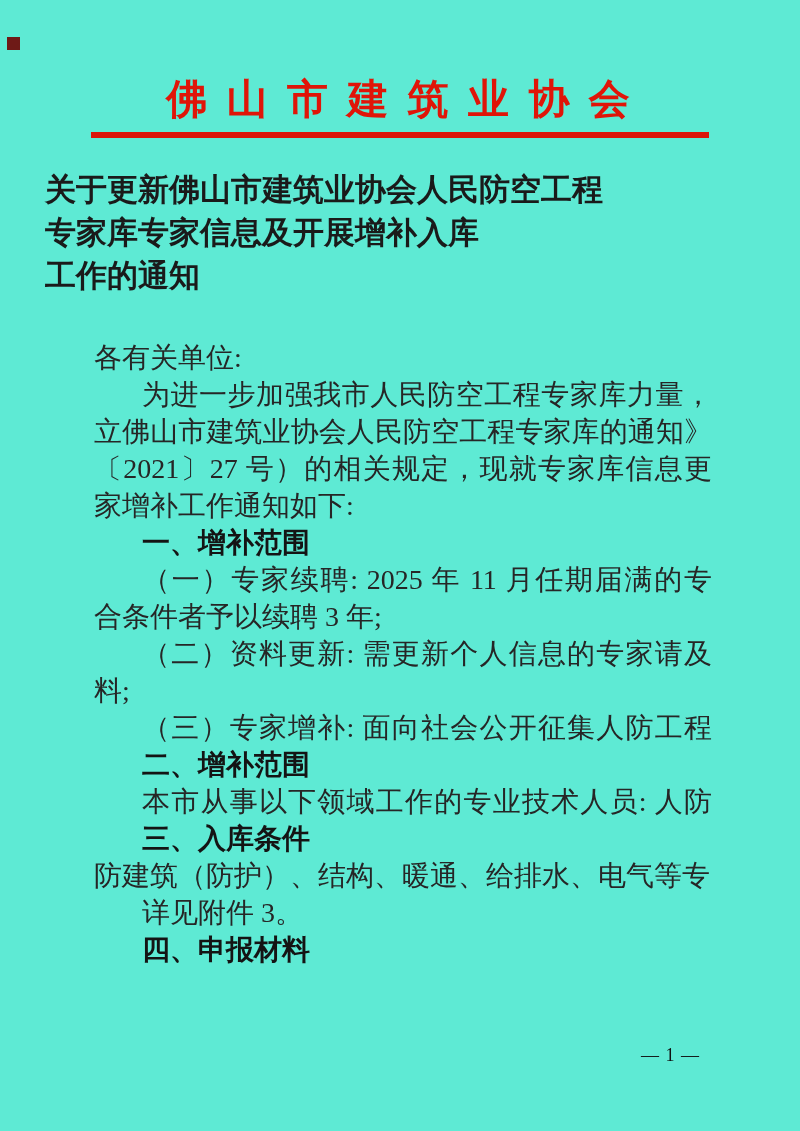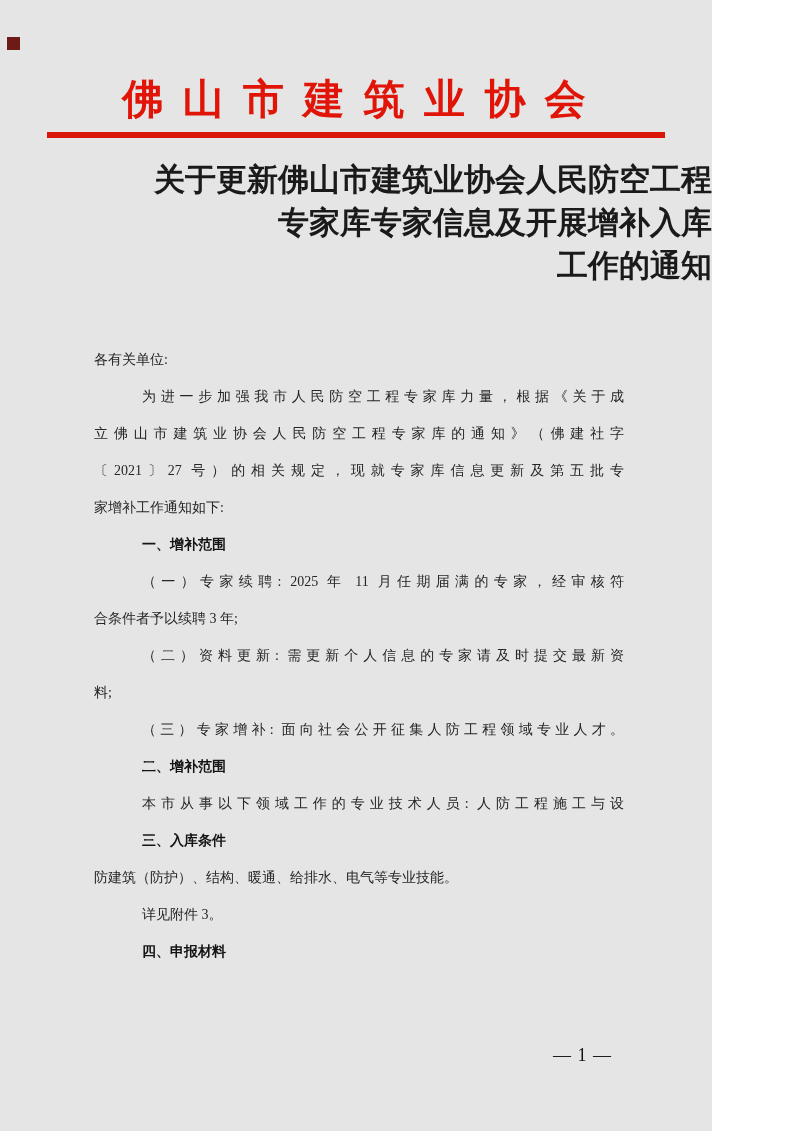--- a/index.html
+++ b/index.html
@@ -1,20 +1,20 @@
 <!DOCTYPE html>
 <html><head>
 <meta charset="utf-8">
 <style>
   html, body { margin: 0; padding: 0; background: #ffffff; }
   .page {
     position: relative;
-    width: 712px;
+    width: 800px;
     height: 1131px;
-    background: #e5e5e5;
+    background: #5eead4;
     overflow: hidden;
     font-family: "Liberation Serif", serif;
   }
   .corner-mark {
     position: absolute;
     left: 7px;
     top: 37px;
     width: 13px;
     height: 13px;
     background: #6e1a17;
@@ -30,33 +30,33 @@
     color: #e01508;
     white-space: nowrap;
   }
   .red-rule {
     width: 618px;
     height: 6px;
     margin: 8px auto 0 auto;
     background: #db1508;
   }
   .doc-title {
-    margin: 20px 0 0 0;
-    text-align: right;
+    margin: 30px 0 0 0;
+    text-align: left;
     font-family: "Liberation Serif", serif;
     font-weight: bold;
     font-size: 31px;
     line-height: 43px;
     color: #1a1a1a;
     padding-left: 45px;
   }
   .doc-title .tline { display: block; }
   .body-text {
-    margin: 54px 88px 0 94px;
-    font-size: 14px;
+    margin: 42px 88px 0 94px;
+    font-size: 28px;
     line-height: 37px;
     color: #262626;
   }
   .line { height: 37px; overflow: hidden; }
   .indent { padding-left: 48px; }
   .fill { text-align: justify; text-align-last: justify; }
   .heading {
     font-family: "Liberation Sans", sans-serif;
     font-weight: bold;
     color: #141414;

